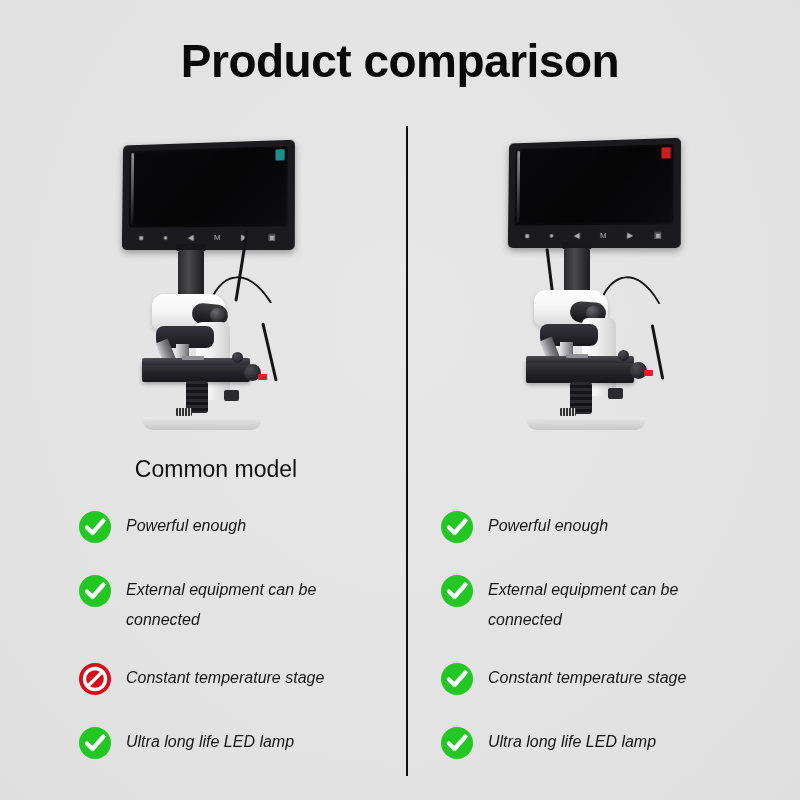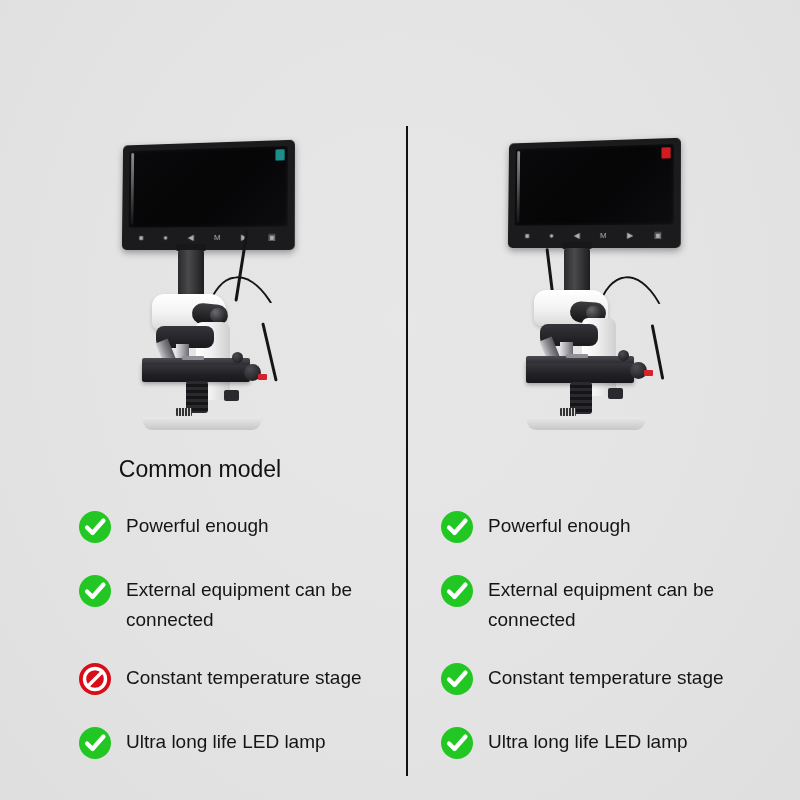--- a/index.html
+++ b/index.html
@@ -60,20 +60,21 @@
     height: 325px;
   }
 
   .col-caption {
     position: absolute;
     top: 330px;
     width: 400px;
     text-align: center;
     font-size: 23px;
     color: #111;
+    padding-left: 16px;
   }
 
   
   .features {
     position: absolute;
     top: 383px;
     left: 0;
     width: 400px;
   }
   .feature {
@@ -88,25 +89,26 @@
   .status-icon {
     flex: 0 0 auto;
     width: 34px;
     height: 34px;
     margin-top: 1px;
     margin-right: 14px;
   }
   .status-icon svg { display: block; width: 34px; height: 34px; }
 
   .feature-text {
-    font-size: 19px;
+    font-size: 16px;
     color: #151515;
     line-height: 30px;
     max-width: 250px;
     padding-top: 2px;
+    font-style: italic;
   }
 
   
   .monitor {
     position: absolute;
     width: 176px;
     height: 108px;
     background: #1b1b1d;
     border-radius: 5px;
     box-shadow: 0 3px 7px rgba(0,0,0,.35);
@@ -282,20 +284,21 @@
     width: 3px;
     background: #151517;
     border-radius: 2px;
   }
 </style>
 </head>
 <body>
 
 <div class="page">
 
+  <div class="title">Product comparison</div>
 
   <div class="divider"></div>
 
   <div class="col col-left">
 
     <div class="product-stage">
 
       <div class="monitor" style="left:118px; top:16px;">
         <div class="monitor-screen"></div>
         <div class="monitor-glint"></div>

